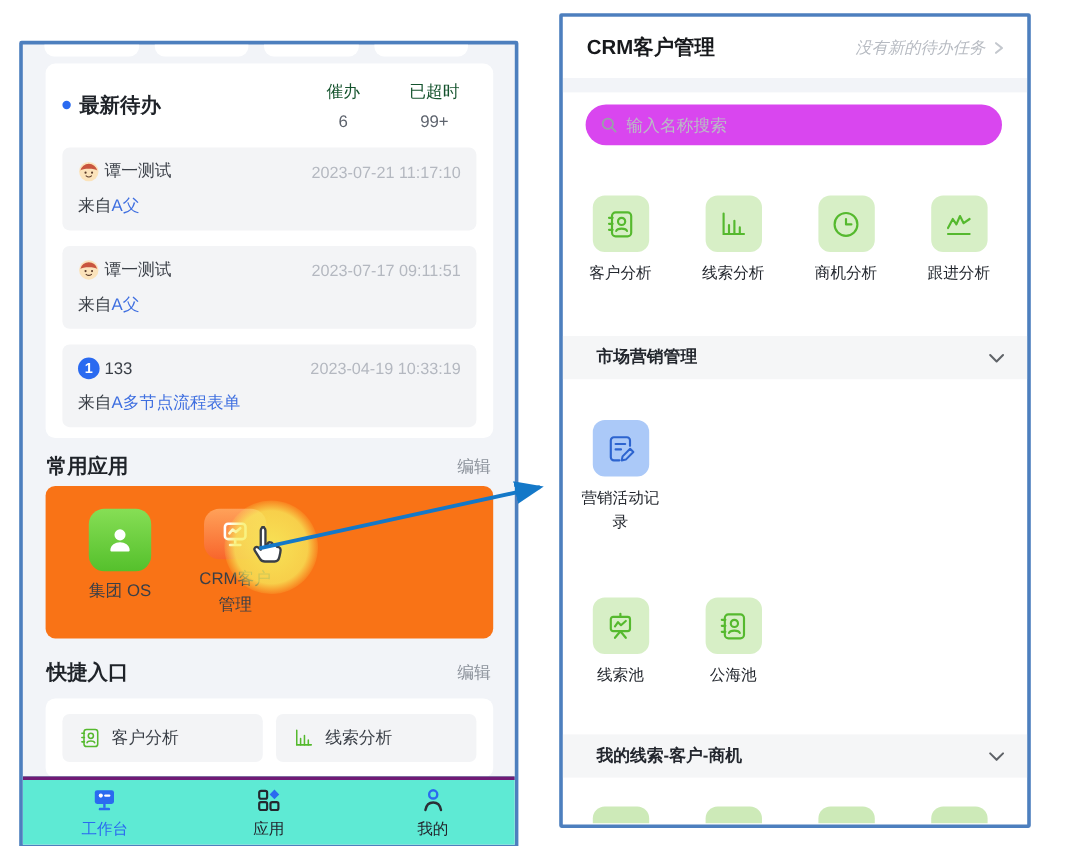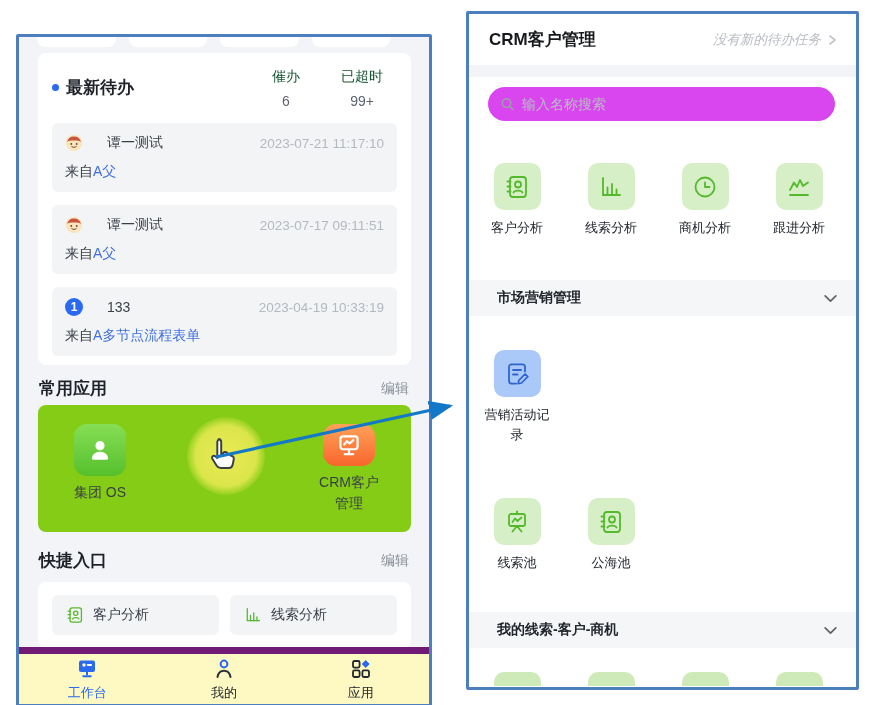--- a/index.html
+++ b/index.html
@@ -22,52 +22,52 @@
   .blue-dot { width:7px; height:7px; border-radius:50%; background:#2a6af0; }
   .todo-title { font-size:17px; font-weight:bold; color:#1f2329; }
   .todo-stats { display:flex; gap:6px; }
   .stat-col { width:70px; text-align:center; cursor:pointer; }
   .stat-label { font-size:14px; color:#14532d; }
   .stat-value { font-size:14px; color:#5d636d; margin-top:7px; }
 
   .todo-list { margin-top:14px; }
   .todo-item { background:#f3f4f6; border-radius:6px; padding:11px 13px; margin-bottom:13px; cursor:pointer; }
   .ti-row1 { display:flex; justify-content:space-between; align-items:center; }
-  .ti-left { display:flex; align-items:center; gap:24px; }
+  .ti-left { display:flex; align-items:center; gap:4px; }
   .ti-name { font-size:14px; color:#3a3f47; }
   .ti-time { font-size:13.5px; color:#b4b8c0; }
   .ti-row2 { margin-top:11px; font-size:14px; color:#3a3f47; }
   .ti-link { color:#3f6fe0; cursor:pointer; }
   .badge-1 { display:inline-flex; width:18px; height:18px; border-radius:50%; background:#2a6af0;
              color:#fff; font-size:12px; font-weight:bold; align-items:center; justify-content:center; }
   .avatar { width:18px; height:18px; display:inline-block; }
 
   .section-row { position:absolute; left:0; width:100%; display:flex; justify-content:space-between;
                  align-items:center; padding:0 20px; }
   .section-title { font-size:17px; font-weight:bold; color:#1f2329; }
   .edit-link { font-size:14px; color:#8a9099; cursor:pointer; }
   #common-apps-row { top:340px; }
   #quick-row { top:512px; }
 
   .apps-card { position:absolute; left:19px; top:368px; width:373px; height:127px;
-               background:#84cc16; border-radius:8px; padding:19px 26px; display:flex; gap:24px;justify-content:space-between; }
+               background:#f97316; border-radius:8px; padding:19px 26px; display:flex; gap:24px; }
   .app-col { width:72px; display:flex; flex-direction:column; align-items:center; cursor:pointer; }
   .app-icon { width:52px; height:52px; border-radius:13px; display:flex; align-items:center; justify-content:center; }
   .app-icon.green  { background:linear-gradient(180deg,#86de55,#55c02c); }
   .app-icon.orange { background:linear-gradient(180deg,#ffa159,#f8662c); }
   .app-label { margin-top:6px; font-size:14px; color:#3a3f47; text-align:center; line-height:1.45; }
 
   .quick-card { position:absolute; left:19px; top:545px; width:373px; height:66px;
                 background:#fff; border-radius:8px; padding:13px 14px; display:flex; gap:11px; }
   .quick-btn { flex:1; height:40px; background:#f3f4f6; border-radius:6px; display:flex;
                align-items:center; gap:8px; padding-left:13px; cursor:pointer; }
   .quick-btn .q-label { font-size:14px; color:#3a3f47; }
 
-  .tabbar { position:absolute; left:0; bottom:0; width:100%; height:57px; background:#fef9c3;
-            display:flex; border-top:7px solid #701a75; }
+  .tabbar { position:absolute; left:0; bottom:0; width:100%; height:57px; background:#5eead4;
+            display:flex; border-top:3px solid #701a75; }
   .tab-item { flex:1; display:flex; flex-direction:column; align-items:center; justify-content:center;
               gap:3px; cursor:pointer; }
   .tab-label { font-size:13px; color:#23272e; }
   .tab-item.active .tab-label { color:#2a6af0; }
 
   
   .rp-header { position:absolute; top:0; left:0; width:100%; height:51px; display:flex;
                align-items:center; justify-content:space-between; padding:0 18px 0 20px; background:#fff; }
   .rp-title { font-size:17px; font-weight:bold; color:#17191c; }
   .rp-status { display:flex; align-items:center; gap:5px; cursor:pointer;font-style:italic; }
@@ -253,33 +253,33 @@
           <rect x="4" y="3.5" width="16" height="11.5" rx="2" fill="#2a6af0"></rect>
           <circle cx="9" cy="8" r="1.7" fill="#fff"></circle>
           <rect x="11.8" y="7" width="5.2" height="2" rx="1" fill="#fff"></rect>
           <rect x="11" y="15" width="2" height="3.2" fill="#2a6af0"></rect>
           <rect x="7.3" y="18.2" width="9.4" height="2.1" rx="1" fill="#2a6af0"></rect>
         </svg>
         <span class="tab-label">工作台</span>
       </div>
       <div class="tab-item">
         <svg width="24" height="24" viewBox="0 0 24 24">
-          <circle cx="12" cy="7" r="3.4" fill="none" stroke="#2a6af0" stroke-width="2"></circle>
-          <path d="M5.5 20c.8-4.2 3.4-6.2 6.5-6.2s5.7 2 6.5 6.2" fill="none" stroke="#2b2f36" stroke-width="2" stroke-linecap="round"></path>
-        </svg>
-        <span class="tab-label">我的</span>
-      </div>
-      <div class="tab-item">
-        <svg width="24" height="24" viewBox="0 0 24 24">
           <rect x="4" y="4" width="6.6" height="6.6" rx="1.5" fill="none" stroke="#23272e" stroke-width="1.8"></rect>
           <rect x="4" y="13.4" width="6.6" height="6.6" rx="1.5" fill="none" stroke="#23272e" stroke-width="1.8"></rect>
           <rect x="13.4" y="13.4" width="6.6" height="6.6" rx="1.5" fill="none" stroke="#23272e" stroke-width="1.8"></rect>
           <path d="M16.7 3l4 4-4 4-4-4z" fill="#2a6af0"></path>
         </svg>
         <span class="tab-label">应用</span>
+      </div>
+      <div class="tab-item">
+        <svg width="24" height="24" viewBox="0 0 24 24">
+          <circle cx="12" cy="7" r="3.4" fill="none" stroke="#2a6af0" stroke-width="2"></circle>
+          <path d="M5.5 20c.8-4.2 3.4-6.2 6.5-6.2s5.7 2 6.5 6.2" fill="none" stroke="#2b2f36" stroke-width="2" stroke-linecap="round"></path>
+        </svg>
+        <span class="tab-label">我的</span>
       </div>
     </div>
   </div>
 
   <div id="right-panel" class="panel">
 
     <div class="rp-header">
       <span class="rp-title">CRM客户管理</span>
       <span class="rp-status">
         <span class="rp-status-text">没有新的待办任务</span>

